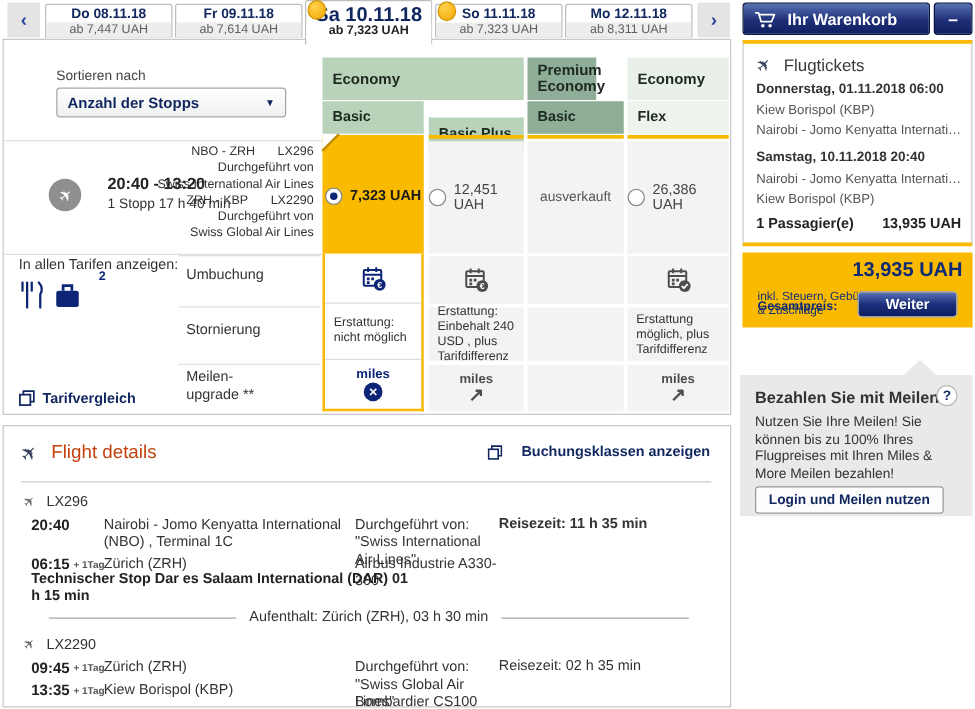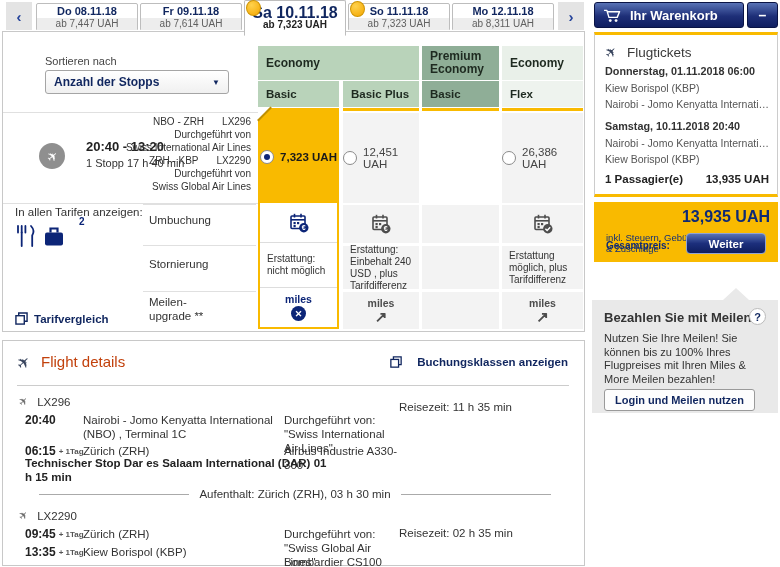--- a/index.html
+++ b/index.html
@@ -188,25 +188,25 @@
 
   <div class="panel fare-panel">
 
     <div class="sort-label">Sortieren nach</div>
     <div class="dropdown">
       <span class="val">Anzahl der Stopps</span>
       <span class="dd-arrow">▼</span>
     </div>
 
     <div class="cabin g-eco" style="left:255px;width:161px;">Economy</div>
-    <div class="cabin g-pe" style="left:419px;width:77px;">Premium Economy</div>
+    <div class="cabin g-pe" style="left:419px;width:55px;">Premium Economy</div>
     <div class="cabin g-flex" style="left:499px;width:81px;">Economy</div>
 
     <div class="fare-name g-eco" style="left:255px;width:81px;">Basic</div>
-    <div class="fare-name g-eco" style="left:340px;width:76px;">Basic Plus</div>
+    <div class="fare-name g-eco" style="left:340px;width:76px;margin-top:13px;">Basic Plus</div>
     <div class="fare-name g-pe" style="left:419px;width:77px;">Basic</div>
     <div class="fare-name g-flex2" style="left:499px;width:81px;">Flex</div>
 
     <div class="underline" style="left:340px;width:76px;"></div>
     <div class="underline" style="left:419px;width:77px;"></div>
     <div class="underline" style="left:499px;width:81px;"></div>
 
     <div class="hline" style="left:0;top:80px;width:255px;"></div>
     <div class="hline" style="left:0;top:171px;width:255px;"></div>
 
@@ -234,20 +234,23 @@
       <div class="fold"></div>
       <div class="price-row">
         <span class="radio checked"></span>
         <span>7,323 UAH</span>
       </div>
     </div>
 
     <div class="cell price-cell" style="left:340px;top:81px;width:76px;height:90px;">
       <span class="radio"></span>
       <span>12,451 UAH</span>
+    </div>
+    <div class="cell price-cell" style="left:419px;top:81px;width:77px;height:90px;">
+      <span class="soldout">ausverkauft</span>
     </div>
     <div class="cell price-cell" style="left:499px;top:81px;width:81px;height:90px;">
       <span class="radio"></span>
       <span>26,386 UAH</span>
     </div>
 
     <div class="included-label">In allen Tarifen anzeigen:</div>
     <svg class="abs" style="left:12px;top:192px;" width="60" height="24" viewBox="0 0 60 24">
       <g stroke="#0c2577" stroke-width="1.8" fill="none" stroke-linecap="round">
         <line x1="3" y1="2" x2="3" y2="8.5"></line>
@@ -355,21 +358,21 @@
     </div>
     <div class="fd-hr"></div>
 
     <div class="seg-label" style="top:54px;">
       <span class="pl">✈</span>
       <span>LX296</span>
     </div>
     <div class="fd-time" style="top:72px;">20:40</div>
     <div class="fd-air" style="top:72px;">Nairobi - Jomo Kenyatta International (NBO) , Terminal 1C</div>
     <div class="fd-op" style="top:72px;">Durchgeführt von: "Swiss International Air Lines"</div>
-    <div class="fd-rz" style="top:60px;">Reisezeit: 11 h 35 min</div>
+    <div class="fd-rz" style="top:72px;font-weight:bold;">Reisezeit: 11 h 35 min</div>
 
     <div class="fd-time" style="top:103px;">
       <span>06:15</span><span class="dayoff">+ 1Tag</span>
     </div>
     <div class="fd-air" style="top:103px;">Zürich (ZRH)</div>
     <div class="fd-op" style="top:103px;">Airbus Industrie A330-300</div>
 
     <div class="fd-note">Technischer Stop Dar es Salaam International (DAR) 01 h 15 min</div>
 
     <div class="layover">

